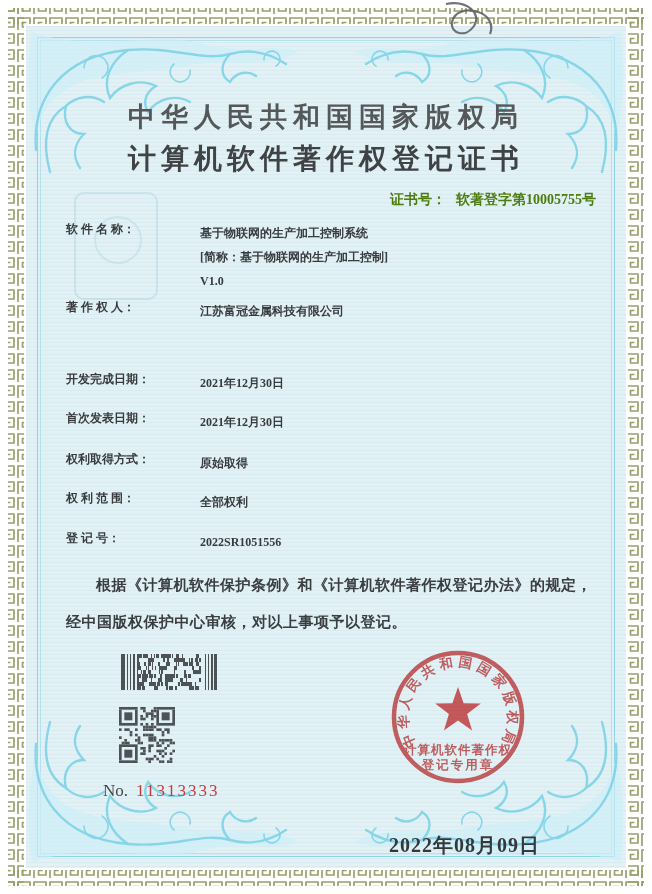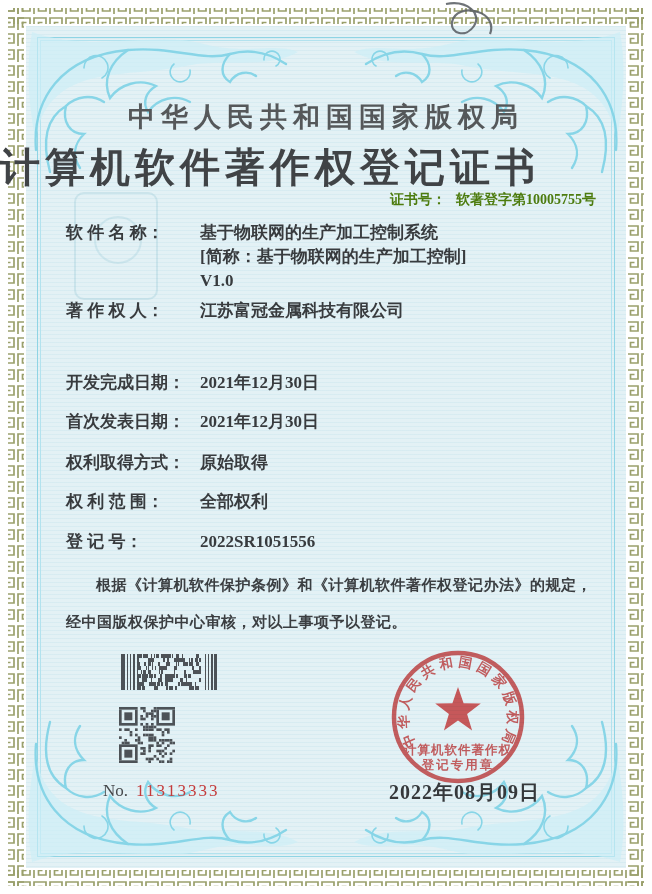--- a/index.html
+++ b/index.html
@@ -21,26 +21,26 @@
   
   .frame1{position:absolute; left:37px; top:37px; right:37px; bottom:37px; border:1px solid #8fd4e4;}
   .frame2{position:absolute; left:40px; top:40px; right:40px; bottom:40px; border:1px solid #b2e2ee;}
 
   .meander{position:absolute; left:0; top:0;}
   .corner{position:absolute; opacity:.9; pointer-events:none;}
 
   .cjk{color:var(--ink);}
   .authority{position:absolute; left:0; right:0; top:99px; text-align:center;
     font-size:27px; font-weight:700; letter-spacing:6px; color:#55585a;}
-  .title{position:absolute; left:0; right:0; top:140px; text-align:left;
-    font-size:40px; font-weight:700; letter-spacing:5px; color:#404346;}
+  .title{position:absolute; left:0; right:0; top:140px; text-align:center;
+    font-size:28px; font-weight:700; letter-spacing:5px; color:#404346;}
   .certno{position:absolute; right:56px; top:191px; font-size:14px; font-weight:700; color:#4d7c0f;}
   .certno .v{margin-left:10px;}
 
-  .field{position:absolute; left:66px; font-size:17px; font-weight:700; color:#383b3e;}
+  .field{position:absolute; left:66px; font-size:12px; font-weight:700; color:#383b3e;}
   .field .label{display:inline-block; width:130px; vertical-align:top;}
   .field .value{position:absolute; left:134px; top:0; width:400px; white-space:pre-line; line-height:24px;}
   .f-name{top:221px;} .f-author{top:299px;} .f-dev{top:371px;} .f-pub{top:410px;}
   .f-acq{top:451px;} .f-scope{top:490px;} .f-reg{top:530px;}
 
   .statement{position:absolute; left:66px; top:567px; width:530px; font-size:15px;
     font-weight:700; color:#3b3e41; line-height:37px; text-indent:2em; letter-spacing:0.5px;}
 
   .barcode{position:absolute; left:121px; top:654px;}
   .qrcode{position:absolute; left:119px; top:707px;}
@@ -48,21 +48,21 @@
   .watermark{position:absolute; left:74px; top:192px; width:84px; height:108px;
     border:2px solid rgba(140,195,210,0.28); border-radius:10px;}
   .watermark::after{content:""; position:absolute; left:18px; top:22px; width:44px; height:44px;
     border:2px solid rgba(140,195,210,0.25); border-radius:50%;}
 
   .seal{position:absolute; left:388px; top:647px; mix-blend-mode:multiply; opacity:.92;}
   .seal text{fill:var(--seal-red); font-weight:700; font-family:"Liberation Serif", serif;}
 
   .serial{position:absolute; left:103px; top:781px; font-size:17px; color:#46494c;}
   .serial .num{color:var(--serial-red); letter-spacing:2px; margin-left:8px;}
-  .issue-date{position:absolute; left:389px; top:779px; font-size:20px; font-weight:700;
+  .issue-date{position:absolute; left:389px; top:832px; font-size:20px; font-weight:700;
     color:#35383b; letter-spacing:1px;}
 
   .staple{position:absolute; left:430px; top:0;}
 </style>
 </head>
 <body>
 
 <div class="page">
 
   <div class="paper-bg"></div>

